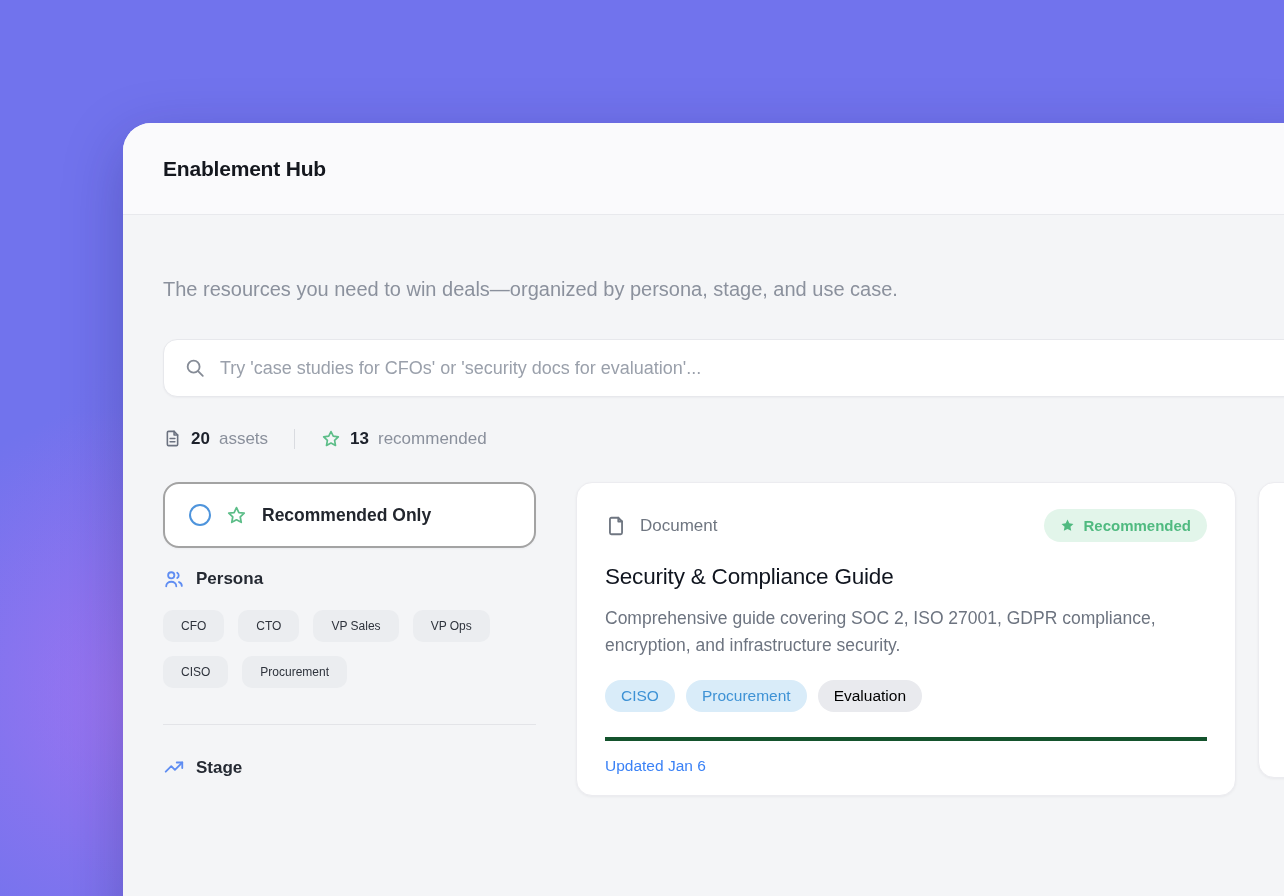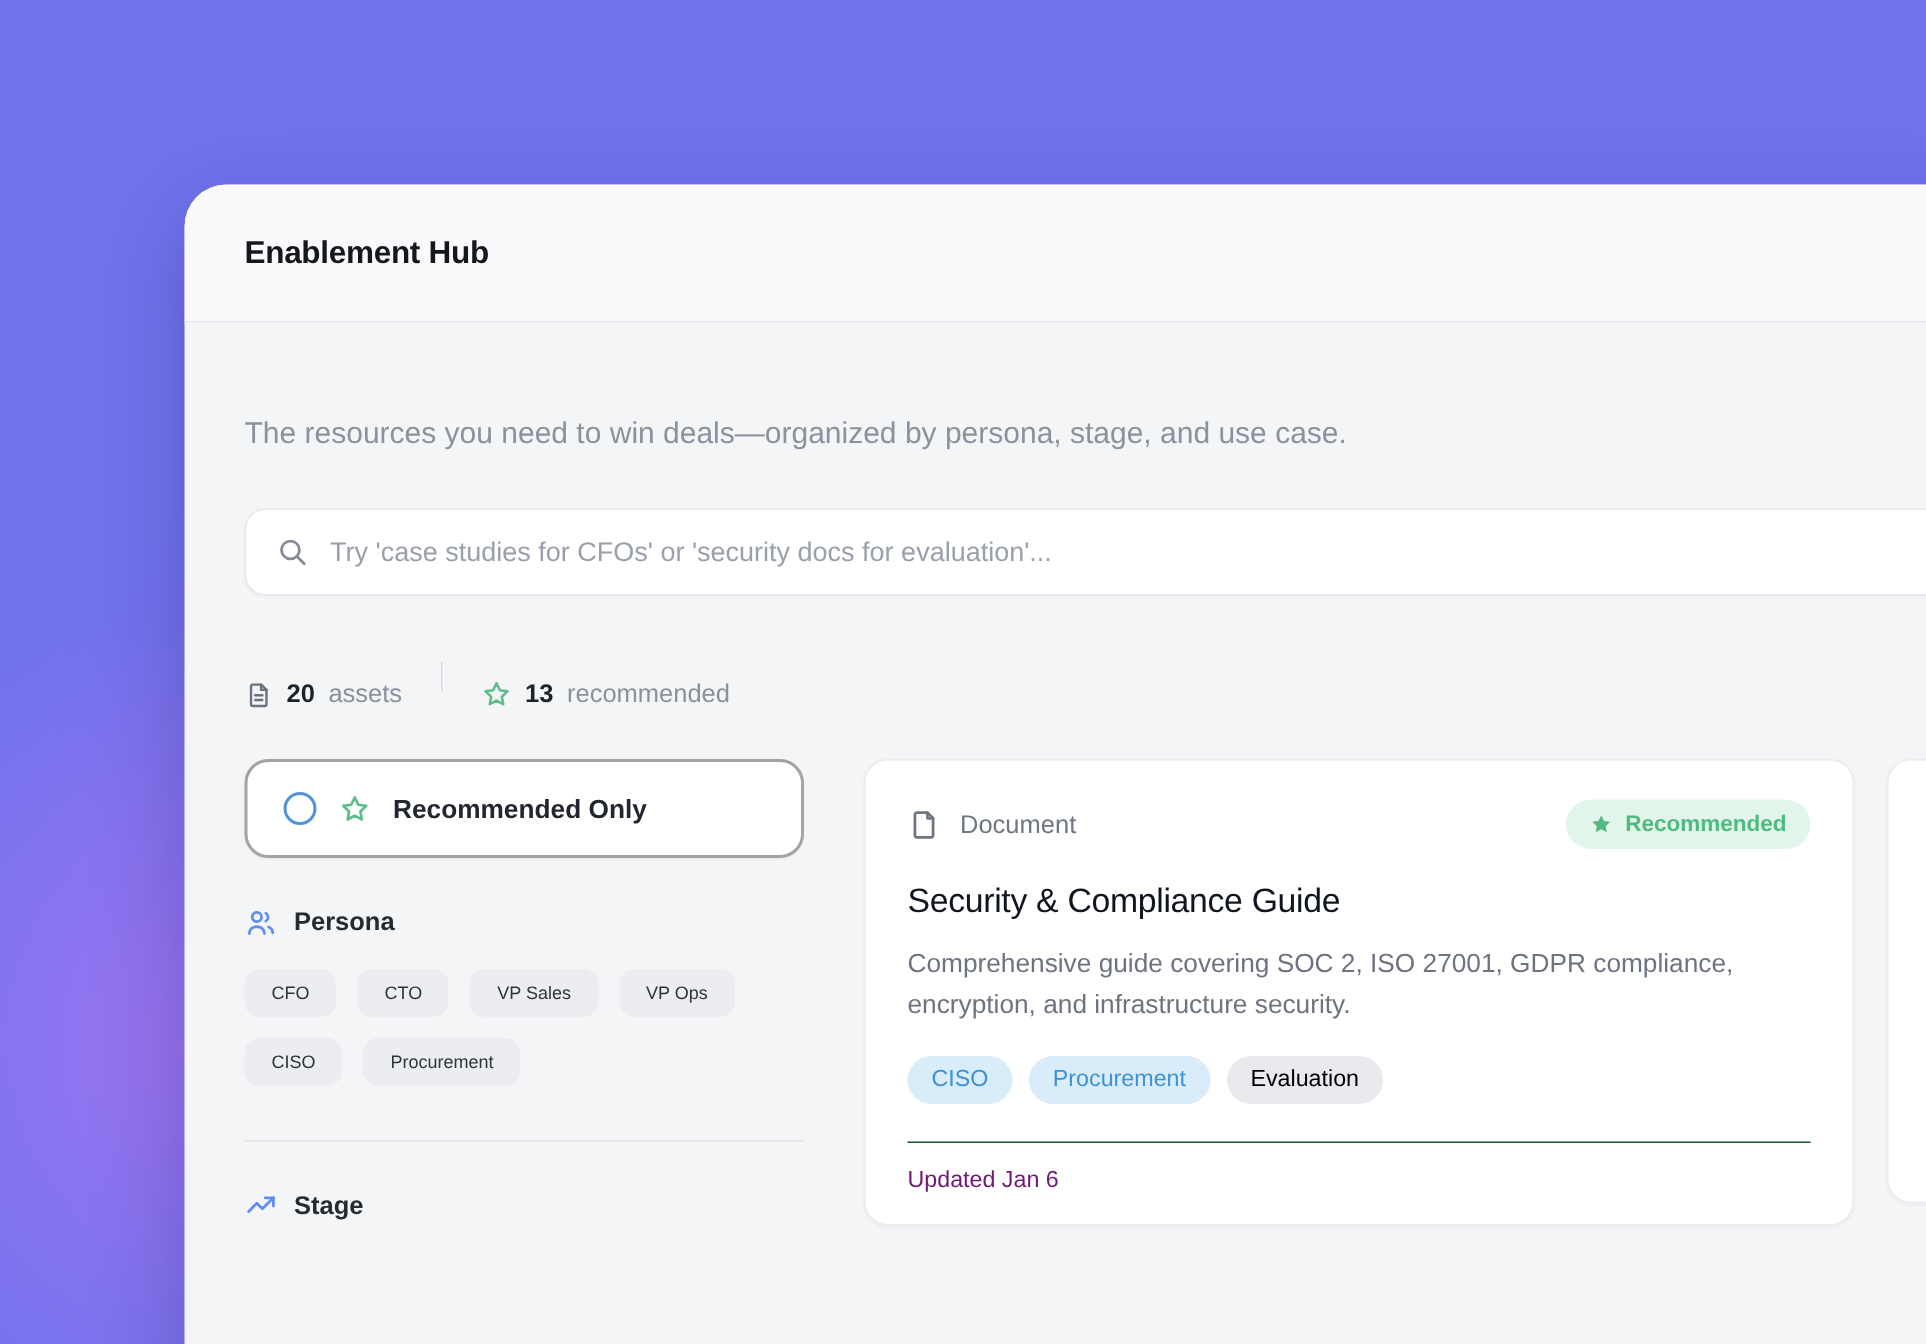--- a/index.html
+++ b/index.html
@@ -48,37 +48,37 @@
     width: calc(100% + 80px);
   }
   .search-input {
     border: none; outline: none; flex: 1; font-size: 18px; color: #30343c;
     font-family: inherit; background: transparent;
   }
   .search-input::placeholder { color: #9aa0ab; }
   .stats-row {
     margin-top: 32px; display: flex; align-items: center; font-size: 17px;
   }
-  .stat { display: flex; align-items: center; gap: 9px; margin-top: 24px; }
+  .stat { display: flex; align-items: flex-start; gap: 9px; }
   .stat b { color: #1c212b; font-weight: 700; }
   .stat span { color: #8a909c; }
   .stat-divider { width: 1px; height: 20px; background: #d9dbe0; margin: 0 26px; }
   .columns { display: flex; gap: 40px; margin-top: 33px; align-items: flex-start; }
   .filters-col { width: 373px; flex: none; }
   .toggle-card {
     background: #ffffff; border: 2px solid #a3a3a3; border-radius: 16px;
     height: 66px; display: flex; align-items: center; gap: 15px; padding: 0 24px;
     box-shadow: 0 1px 2px rgba(20,20,40,0.04); cursor: pointer;
   }
   .toggle-circle {
     width: 22px; height: 22px; border: 2px solid #4e94dc; border-radius: 50%; flex: none;
   }
   .toggle-label { font-size: 17.5px; font-weight: 600; color: #22262e; }
   .filter-section-header {
-    display: flex; align-items: center; gap: 11px; margin-top: 32px;
+    display: flex; align-items: center; gap: 11px; margin-top: 20px;
   }
   .filter-section-title { font-size: 17px; font-weight: 700; color: #252a33; }
   .chips { margin-top: 20px; display: flex; flex-wrap: wrap; gap: 14px 14px; }
   .chip {
     background: #ebedf0; border-radius: 10px; padding: 9px 18px;
     font-size: 12px; color: #2e333c; font-weight: 500; cursor: pointer;
   }
   .filters-divider { margin-top: 36px; border-top: 1px solid #e3e4e8; }
   .stage-header { margin-top: 32px; }
   .cards-col { flex: 1; display: flex; gap: 22px; }
@@ -95,22 +95,22 @@
     background: #e2f5ea; color: #50ba80; font-size: 15px; font-weight: 600;
     padding: 8px 16px; border-radius: 999px;
   }
   .card-title { margin-top: 22px; font-size: 22.5px; font-weight: 400; color: #10151f; letter-spacing: -0.2px; }
   .card-desc { margin-top: 15px; font-size: 17.5px; color: #6d7480; line-height: 27px; max-width: 590px; }
   .tags { margin-top: 21px; display: flex; gap: 11px; }
   .tag { padding: 7px 16px; border-radius: 999px; font-size: 15.5px; font-weight: 500; cursor: pointer; }
   .tag.blue { background: #d9ecf9; color: #3e92d5; }
   .tag.gray { background: #e9eaee; color: #000000; }
   .card-footer {
-    margin-top: 25px; border-top: 1px solid #14532d; padding: 16px 0 20px;
-    color: #701a75; font-size: 15.5px;
+    margin-top: 25px; border-top: 4px solid #14532d; padding: 16px 0 20px;
+    color: #3b82f6; font-size: 15.5px;
   }
   .partial-card {
     flex: none; width: 360px;
     background: #ffffff; border: 1px solid #ececf0; border-radius: 16px;
     padding: 26px 28px 0; box-shadow: 0 1px 3px rgba(20,20,40,0.05);
     height: 296px; cursor: pointer;
   }
   svg { display: block; flex: none; }
 </style>
 </head>

